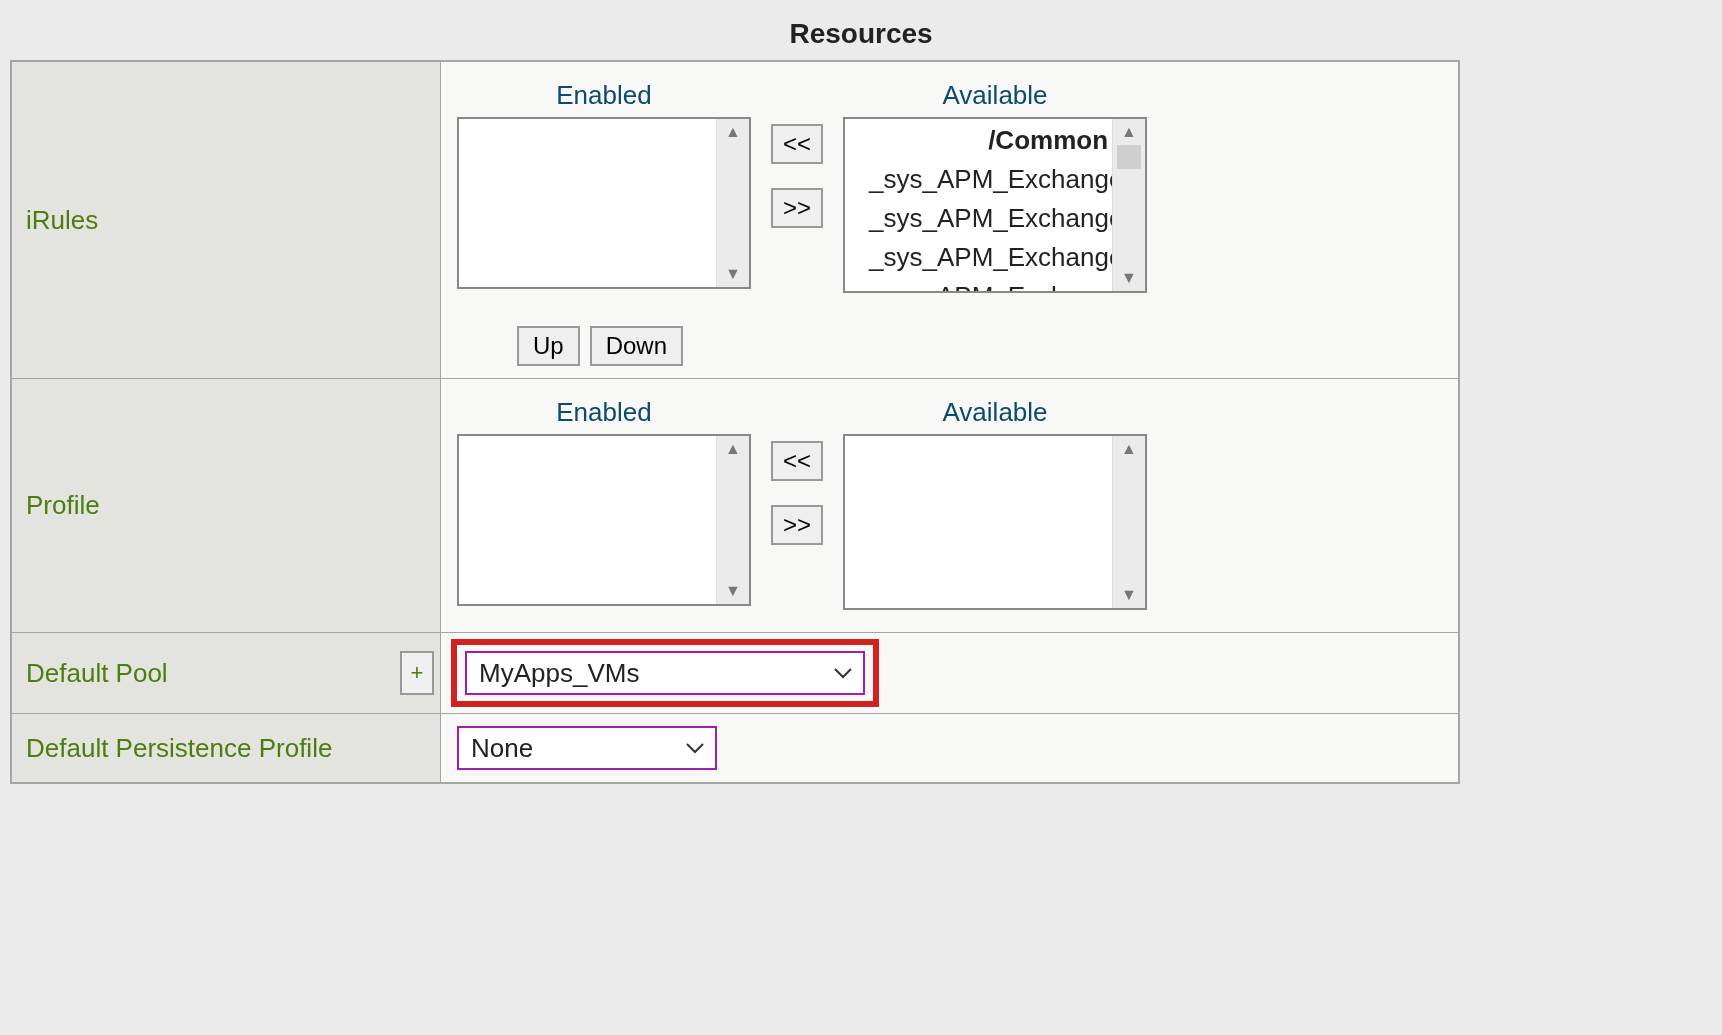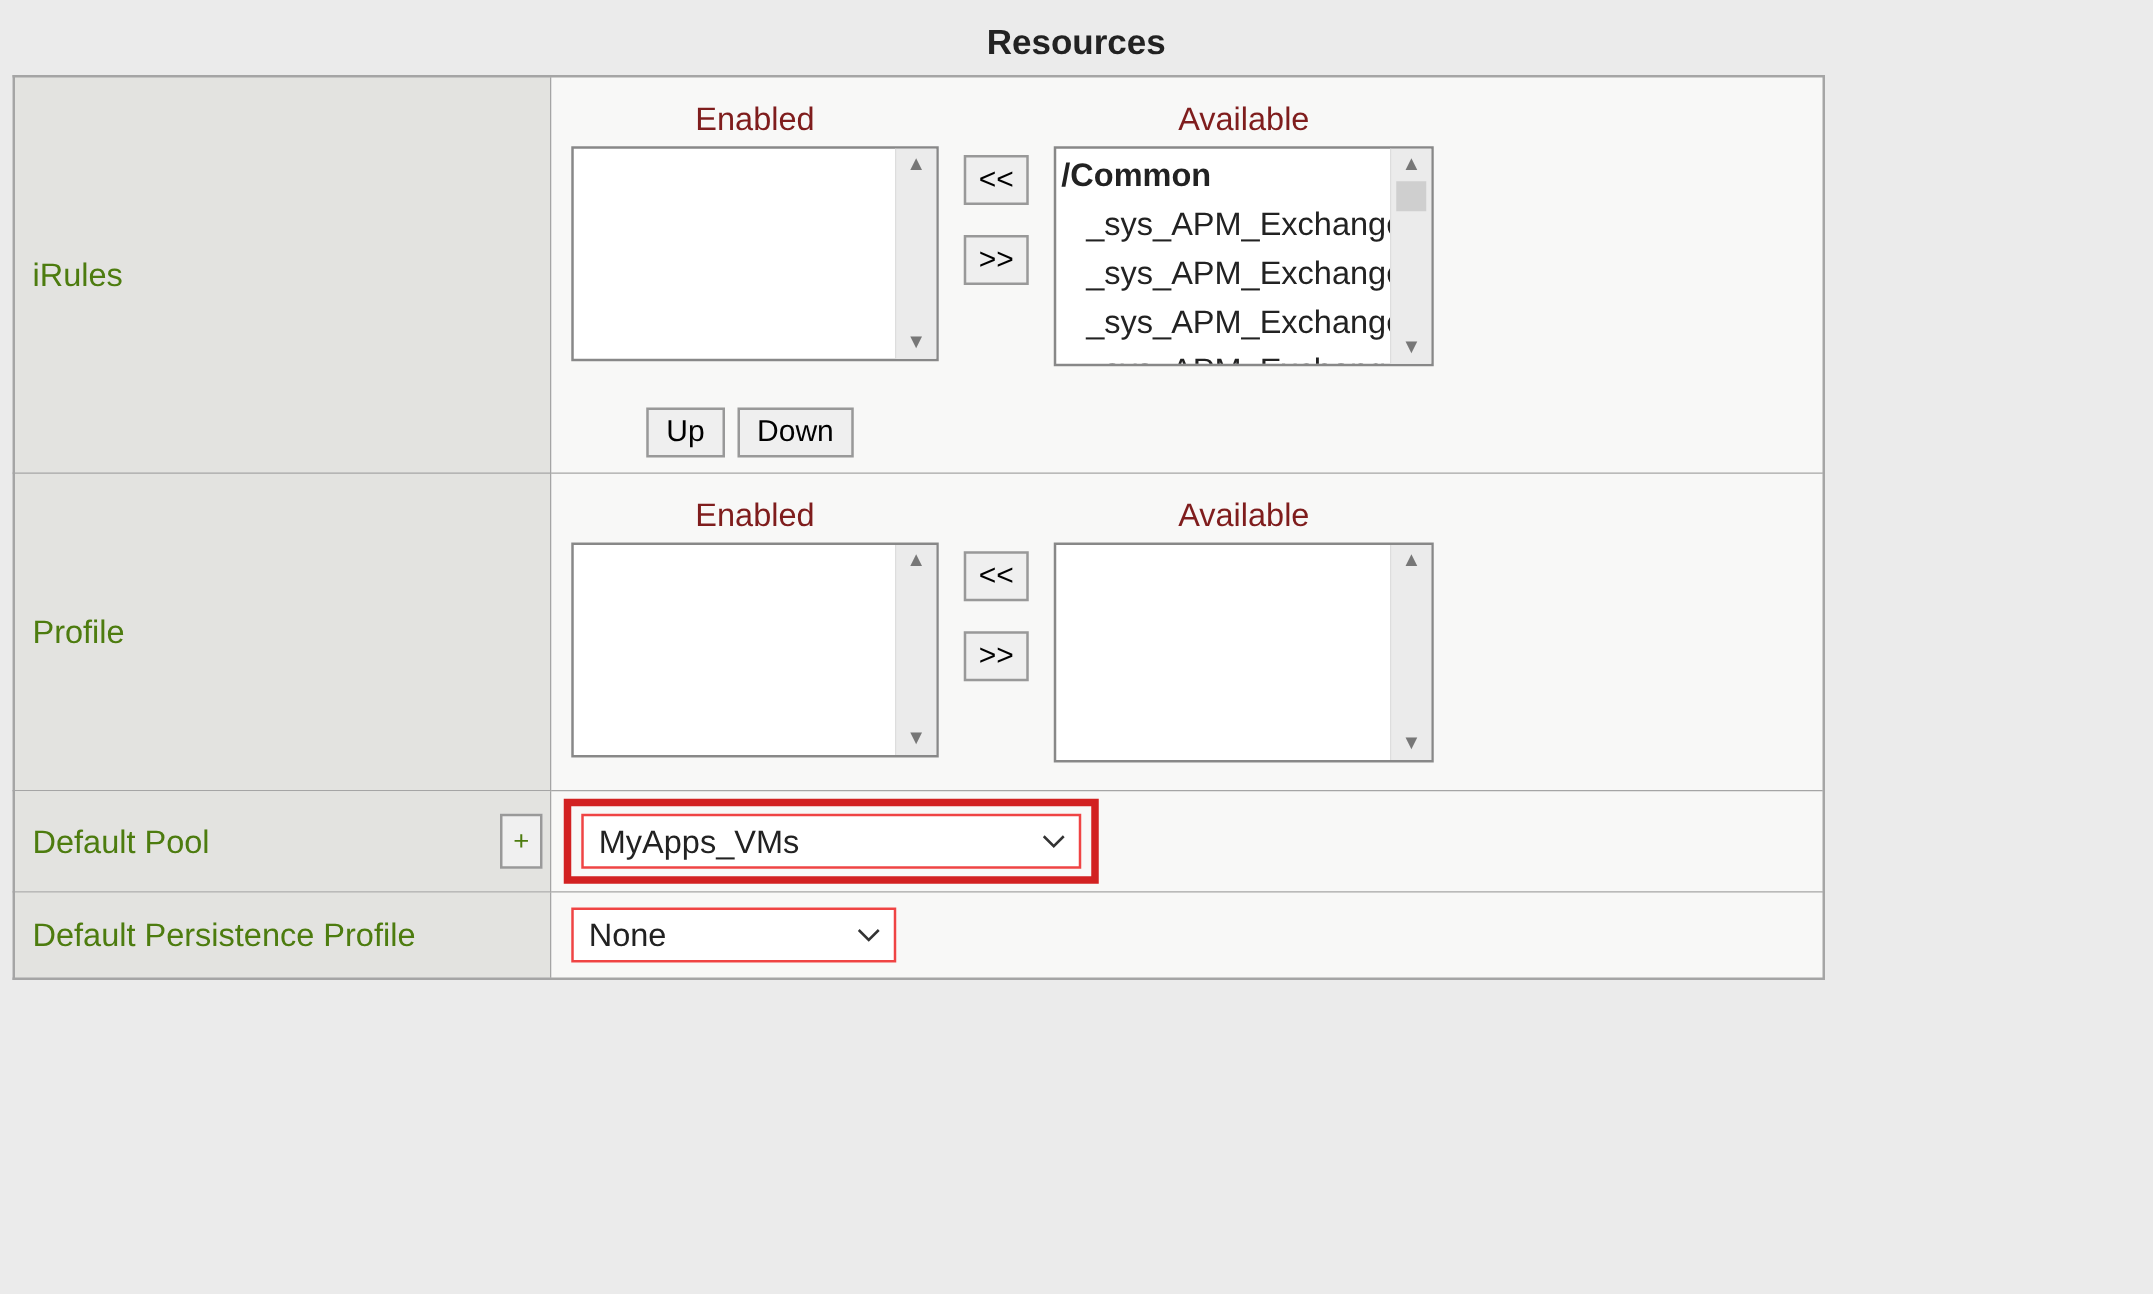--- a/index.html
+++ b/index.html
@@ -45,21 +45,21 @@
     padding: 6px 0 10px 0;
   }
   .col {
     display: flex;
     flex-direction: column;
     align-items: center;
   }
   .col-label {
     font-size: 26px;
     margin-bottom: 6px;
-    color: #7f1d1d;
+    color: #0c4a6e;
   }
   .listbox {
     border: 2px solid #888;
     background: #fff;
     width: 290px;
     height: 168px;
     position: relative;
     display: flex;
   }
   .listbox.wide {
@@ -69,20 +69,21 @@
   .listbox-content {
     flex: 1;
     overflow: hidden;
     padding: 2px 4px;
     font-size: 26px;
     line-height: 1.5;
     white-space: nowrap;
   }
   .listbox-content .group-label {
     font-weight: bold;
+    text-align: right;
   }
   .listbox-content .item {
     padding-left: 20px;
   }
   .scroll-col {
     width: 32px;
     background: #ebebeb;
     display: flex;
     flex-direction: column;
     justify-content: space-between;
@@ -124,21 +125,21 @@
   .updown {
     display: flex;
     gap: 10px;
     margin-top: 23px;
     margin-left: 60px;
   }
   
   .select-wrap {
     display: inline-flex;
     align-items: center;
-    border: 2px solid #ef4444;
+    border: 2px solid #a21caf;
     background: #fff;
     height: 44px;
     padding: 0 10px 0 12px;
     font-size: 26px;
     cursor: pointer;
     box-sizing: border-box;
   }
   .select-text {
     flex: 1;
     white-space: nowrap;

